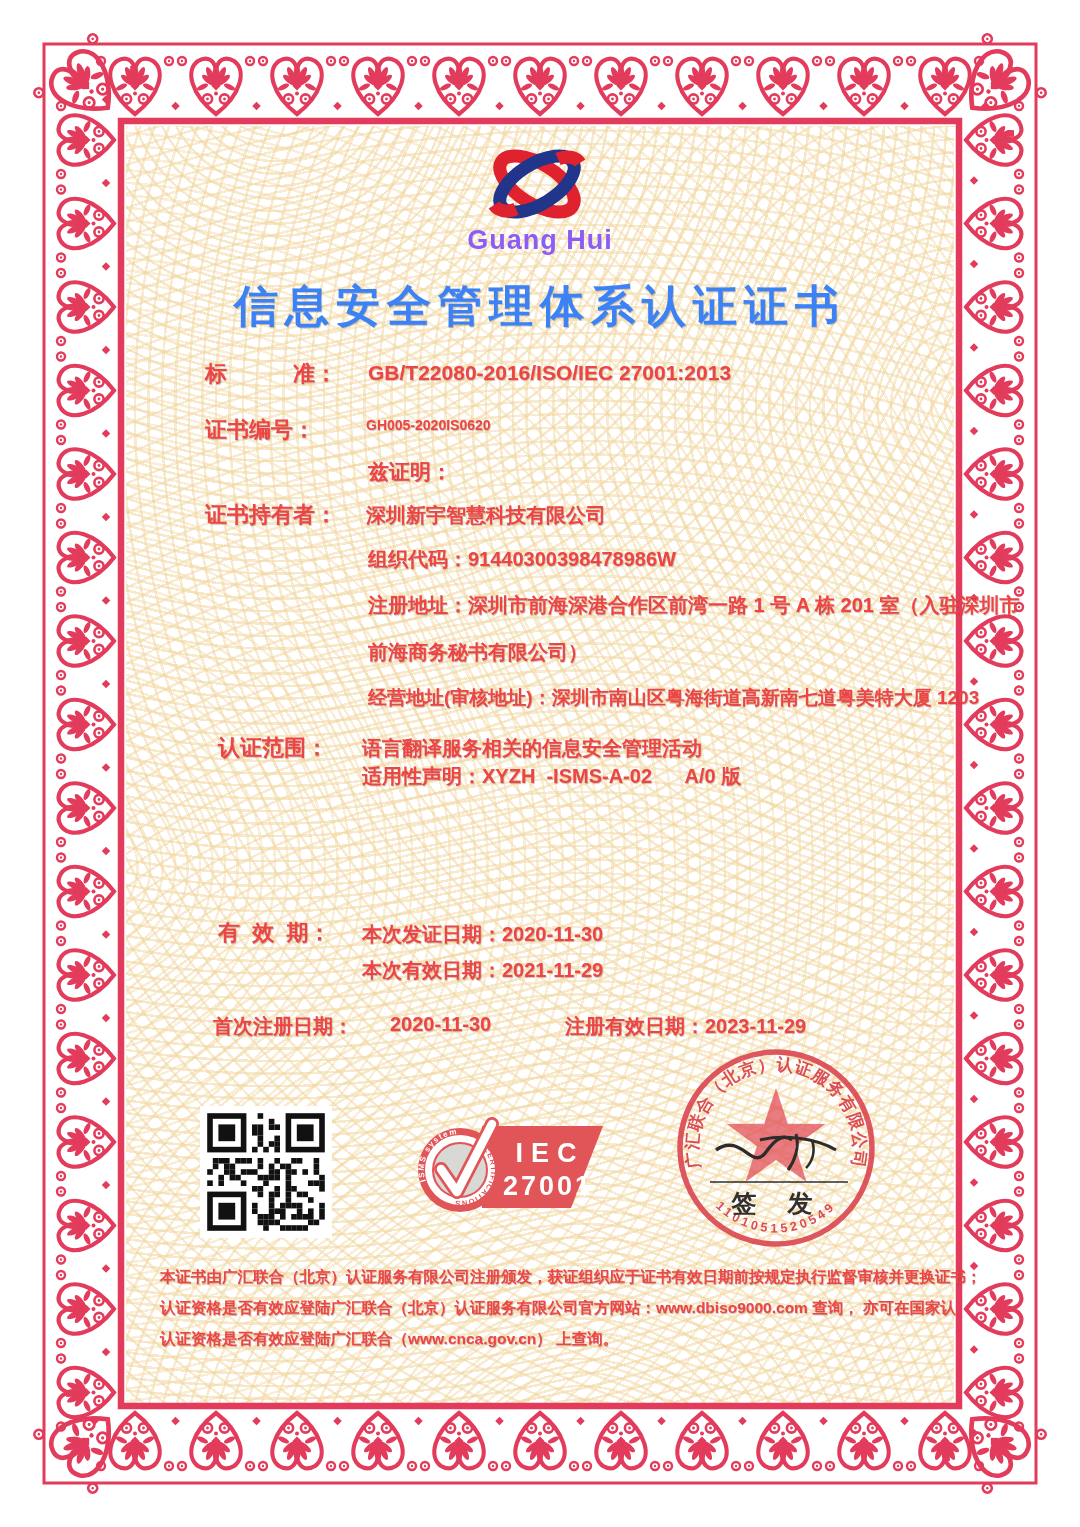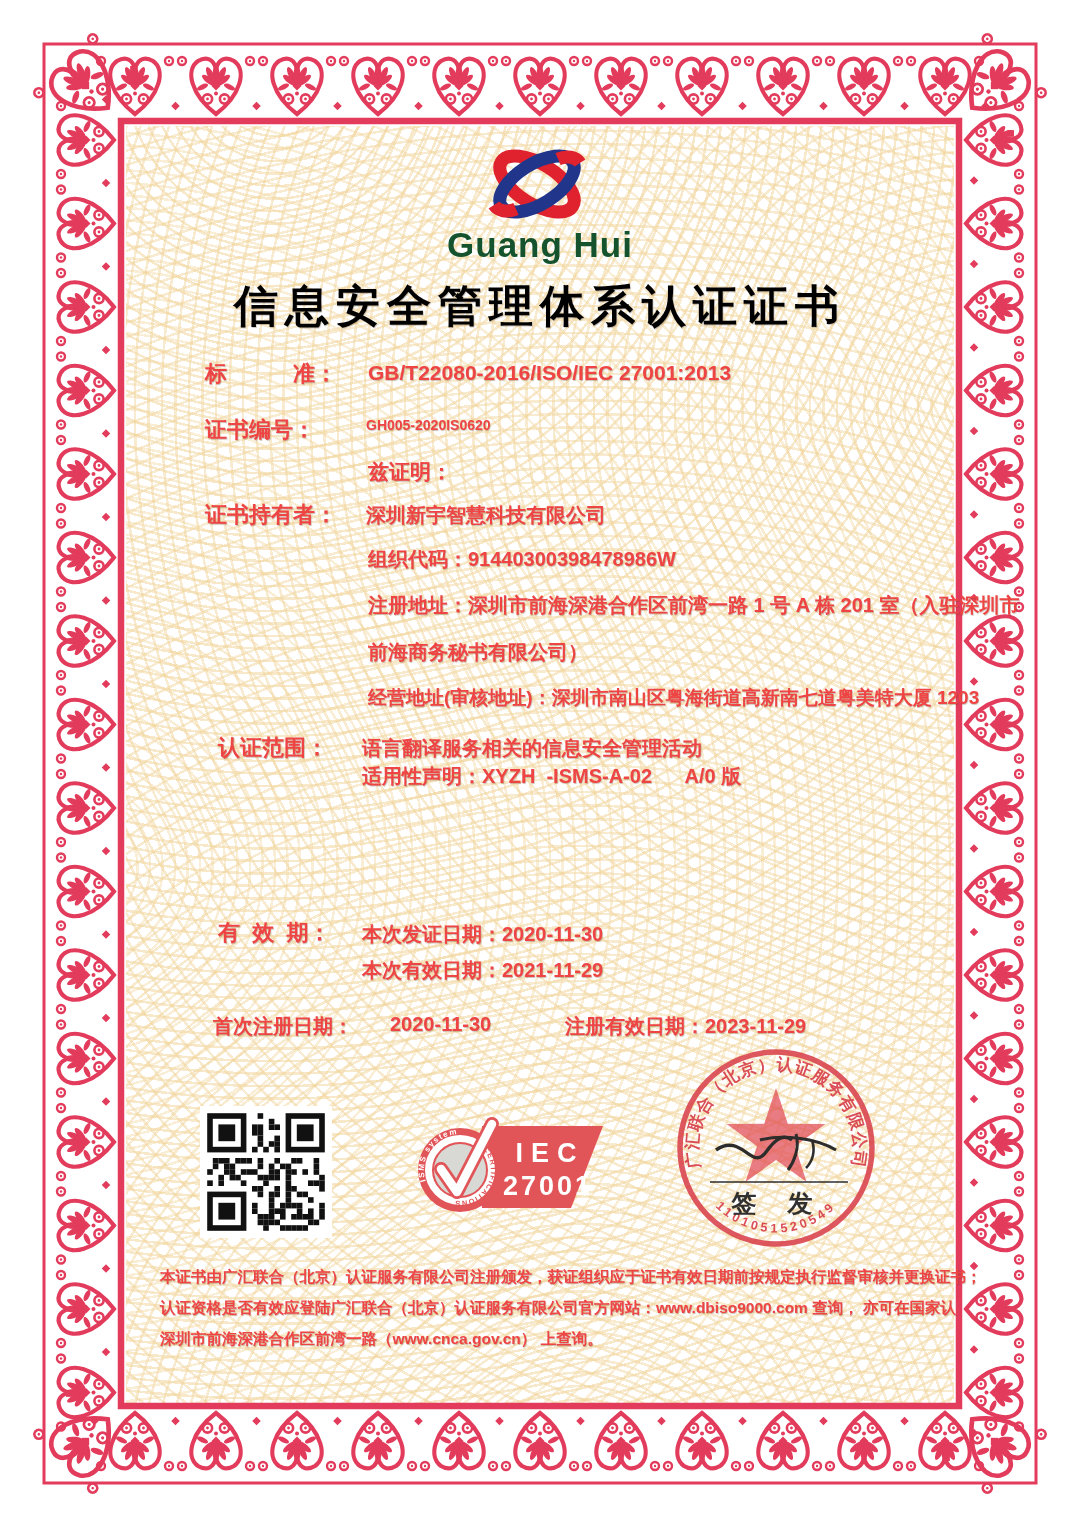--- a/index.html
+++ b/index.html
@@ -11,23 +11,23 @@
       repeating-radial-gradient(circle at 102% 22%, rgba(243,216,160,0) 0 11px, rgba(240,210,150,.45) 11px 13.5px),
       repeating-radial-gradient(circle at -6% 58%, rgba(243,216,160,0) 0 10px, rgba(242,214,158,.42) 10px 12.5px),
       repeating-radial-gradient(circle at 55% 108%, rgba(243,216,160,0) 0 11px, rgba(240,210,150,.45) 11px 13.5px),
       #fff;}
   svg.border{position:absolute;left:0;top:0;z-index:2;}
   .txt{position:absolute;z-index:3;color:#ef4444;white-space:pre;
        text-shadow:0.7px 0.9px 0.8px rgba(90,60,30,.30);}
   .lbl{font-size:22px;font-weight:700;}
   .val{font-size:20px;font-weight:700;}
   .title{left:0;top:277px;width:1080px;text-align:center;font-size:44px;font-weight:900;
-         letter-spacing:7px;color:#000000;}
-  .brand{left:0;top:225px;width:1080px;text-align:center;font-size:35px;font-weight:900;
-         color:#14532d;letter-spacing:1px;text-shadow:none;}
+         letter-spacing:7px;color:#3b82f6;}
+  .brand{left:0;top:225px;width:1080px;text-align:center;font-size:27px;font-weight:900;
+         color:#8b5cf6;letter-spacing:1px;text-shadow:none;}
   .foot{font-size:15.5px;font-weight:700;left:160px;width:830px;}
   .addr{left:0;top:1360px;width:1080px;text-align:center;font-size:19px;font-weight:700;}
   .qr{position:absolute;left:200px;top:1106px;width:132px;height:132px;background:#fff;z-index:3;}
   .abs{position:absolute;z-index:3;}
 </style>
 </head>
 <body>
 
 <div class="page">
 
@@ -328,15 +328,15 @@
       <path d="M96,104 C118,98 152,102 172,114" stroke-width="3"></path>
       <path d="M132,98 C136,112 130,126 124,134" stroke-width="3"></path>
       <path d="M148,104 C152,116 148,126 142,132" stroke-width="2.6"></path>
       <line x1="46" y1="146" x2="184" y2="146" stroke-width="1.6"></line>
     </g>
     <text x="114" y="176" text-anchor="middle" font-size="25" font-weight="bold" fill="#222" letter-spacing="12">签 发</text>
   </svg>
 
   <div class="txt foot" style="top:1267px;">本证书由广汇联合（北京）认证服务有限公司注册颁发，获证组织应于证书有效日期前按规定执行监督审核并更换证书；</div>
   <div class="txt foot" style="top:1298px;">认证资格是否有效应登陆广汇联合（北京）认证服务有限公司官方网站：www.dbiso9000.com 查询， 亦可在国家认</div>
-  <div class="txt foot" style="top:1329px;">深圳市前海深港合作区前湾一路（www.cnca.gov.cn） 上查询。</div>
+  <div class="txt foot" style="top:1329px;">认证资格是否有效应登陆广汇联合（www.cnca.gov.cn） 上查询。</div>
 
 </div>
 
 </body></html>

